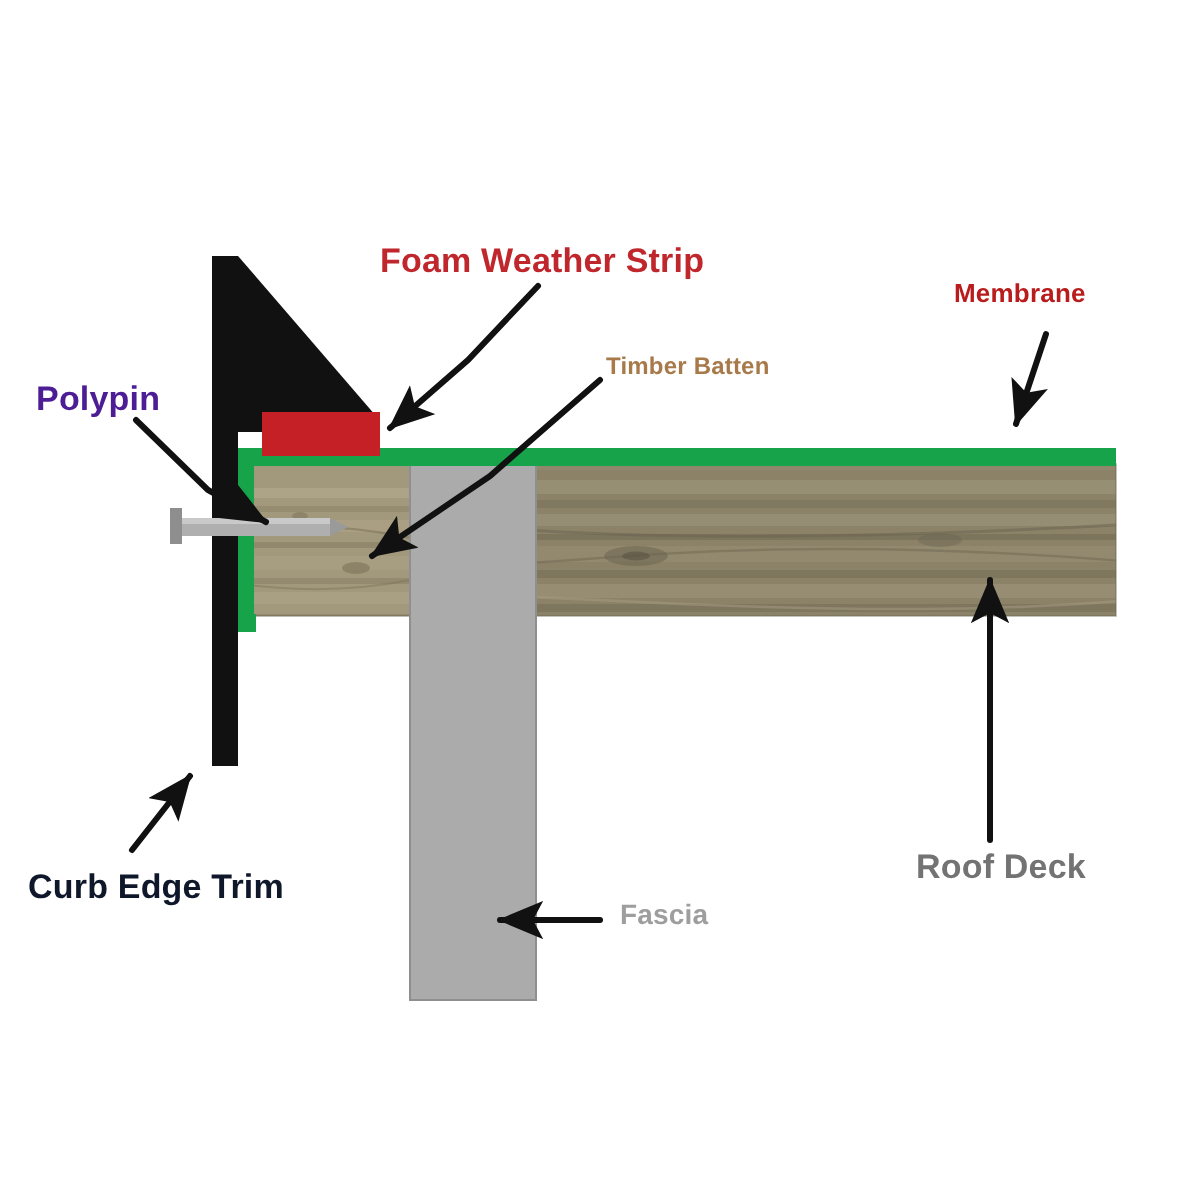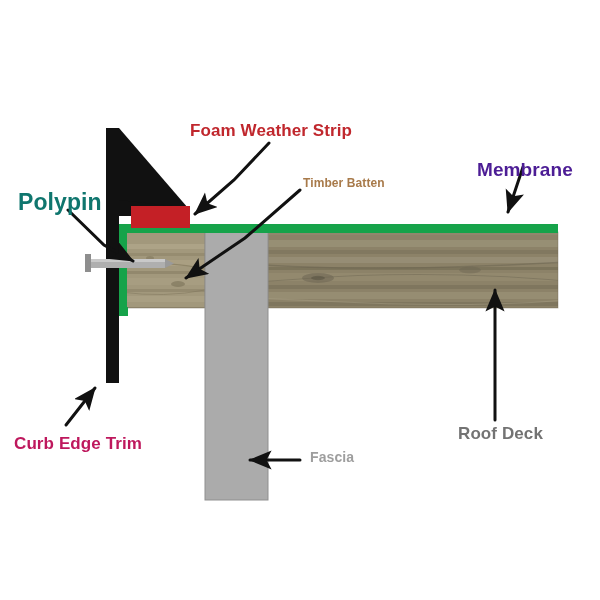--- a/index.html
+++ b/index.html
@@ -29,23 +29,23 @@
     position: absolute;
     font-family: "Liberation Sans", sans-serif;
     font-weight: bold;
     white-space: nowrap;
     letter-spacing: 0.1px;
     line-height: 1;
     user-select: none;
   }
   #label-foam-weather-strip { left: 190px; top: 122px; font-size: 17px; color: #C0272D; }
   #label-timber-batten     { left: 303px; top: 177px; font-size: 12px; color: #A87A4A; }
-  #label-membrane          { left: 477px; top: 160px; font-size: 19px; color: #4c1d95; }
-  #label-polypin           { left: 18px;  top: 191px; font-size: 23px; color: #0f766e; }
-  #label-curb-edge-trim    { left: 14px;  top: 435px; font-size: 17px; color: #be185d; }
+  #label-membrane          { left: 477px; top: 140px; font-size: 13px; color: #b91c1c; }
+  #label-polypin           { left: 18px;  top: 191px; font-size: 17px; color: #4c1d95; }
+  #label-curb-edge-trim    { left: 14px;  top: 435px; font-size: 17px; color: #0f172a; }
   #label-roof-deck         { left: 458px; top: 425px; font-size: 17px; color: #737373; }
   #label-fascia            { left: 310px; top: 450px; font-size: 14px; color: #9E9E9E; }
 </style>
 </head>
 <body>
 
 <div id="stage">
 
   <svg id="diagram-svg" viewBox="0 0 600 600">
     <defs>

